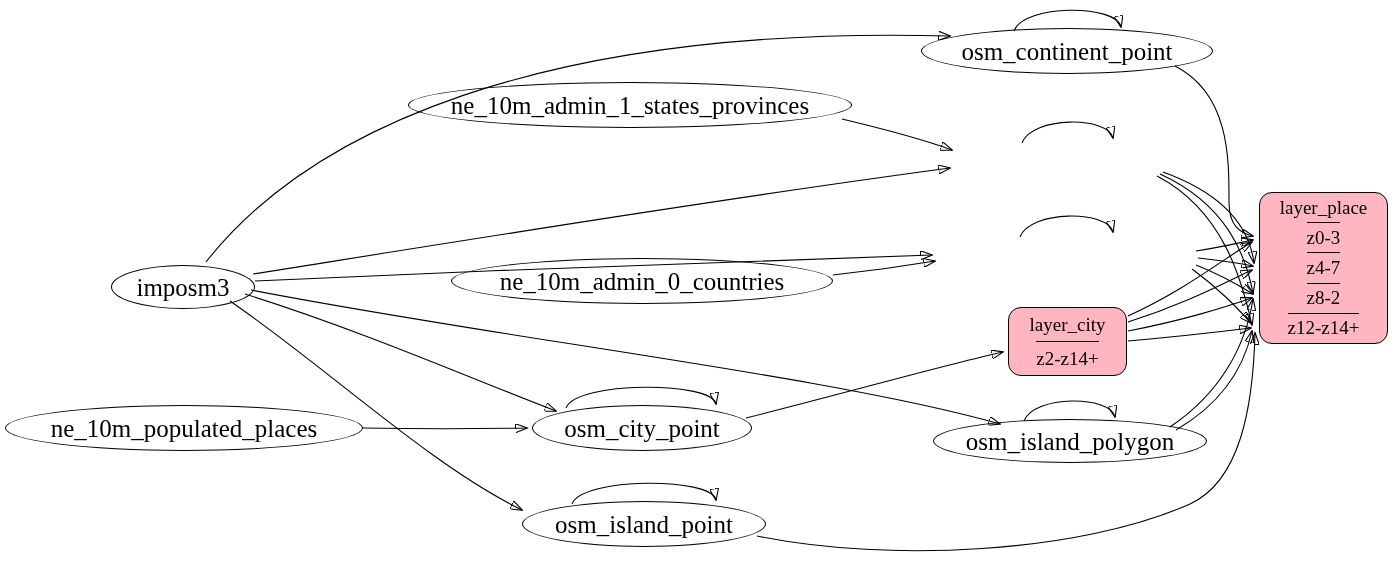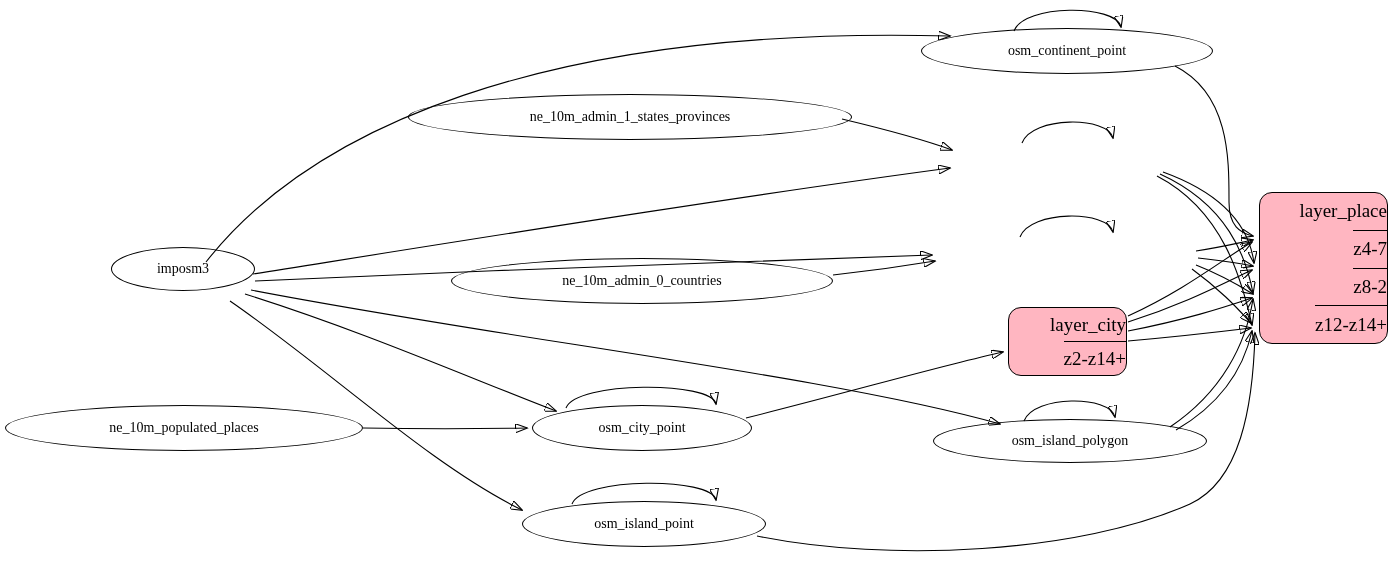--- a/index.html
+++ b/index.html
@@ -13,46 +13,46 @@
     position:relative;width:1395px;height:568px;background:var(--bg);
     font-family:"Liberation Serif","DejaVu Serif",serif;
     overflow:hidden;
   }
   .node{position:absolute;box-sizing:border-box;display:flex;align-items:center;justify-content:center;}
   .ellipse{
     border:1px solid var(--stroke);
     border-radius:50%;
     background:var(--node-fill);
   }
-  .lbl{font-size:14px;color:#000;white-space:nowrap;line-height:1;}
+  .lbl{font-size:25px;color:#000;white-space:nowrap;line-height:1;}
   .record{
-    flex-direction:column;align-items:flex-end;justify-content:stretch;
+    flex-direction:column;align-items:center;justify-content:stretch;
     border:1.5px solid var(--stroke);
     border-radius:13px;
     background:var(--record-fill);
     overflow:hidden;
   }
   .rrow{
     flex:1;display:flex;align-items:center;justify-content:center;
     font-size:19px;color:#000;white-space:nowrap;
   }
   .rrow + .rrow{border-top:1px solid var(--stroke);}
   #edges{position:absolute;left:0;top:0;pointer-events:none;}
   #edges path{stroke:var(--stroke);stroke-width:1.1;fill:none;}
 </style>
 </head>
 <body>
 
 <div id="canvas">
 
-  <div class="node ellipse" style="left:111px;top:247px;width:144px;height:44px">
+  <div class="node ellipse" style="left:111px;top:265px;width:144px;height:44px">
     <span class="lbl">imposm3</span>
   </div>
 
-  <div class="node ellipse" style="left:408px;top:94px;width:444px;height:46px">
+  <div class="node ellipse" style="left:408px;top:82px;width:444px;height:46px">
     <span class="lbl">ne_10m_admin_1_states_provinces</span>
   </div>
 
   <div class="node ellipse" style="left:451px;top:258px;width:382px;height:46px">
     <span class="lbl">ne_10m_admin_0_countries</span>
   </div>
 
   <div class="node ellipse" style="left:5px;top:405px;width:358px;height:46px">
     <span class="lbl">ne_10m_populated_places</span>
   </div>
@@ -75,20 +75,21 @@
     <span class="lbl">osm_island_polygon</span>
   </div>
 
   <div class="node record" style="left:1008px;top:307px;width:119px;height:69px">
     <div class="rrow">layer_city</div>
     <div class="rrow">z2-z14+</div>
   </div>
 
   <div class="node record" style="left:1259px;top:192px;width:129px;height:152px">
     <div class="rrow">layer_place</div>
+    <div class="rrow">z0-3</div>
     <div class="rrow">z4-7</div>
     <div class="rrow">z8-2</div>
     <div class="rrow">z12-z14+</div>
   </div>
 
   <svg id="edges" width="1395" height="568" viewBox="0 0 1395 568">
     <defs>
       <marker id="arrow" markerUnits="userSpaceOnUse" markerWidth="13" markerHeight="9" refX="11.5" refY="4.5" orient="auto">
         <path d="M0,0 L12,4.5 L0,9 z" fill="#000" stroke="none"></path>
       </marker>

